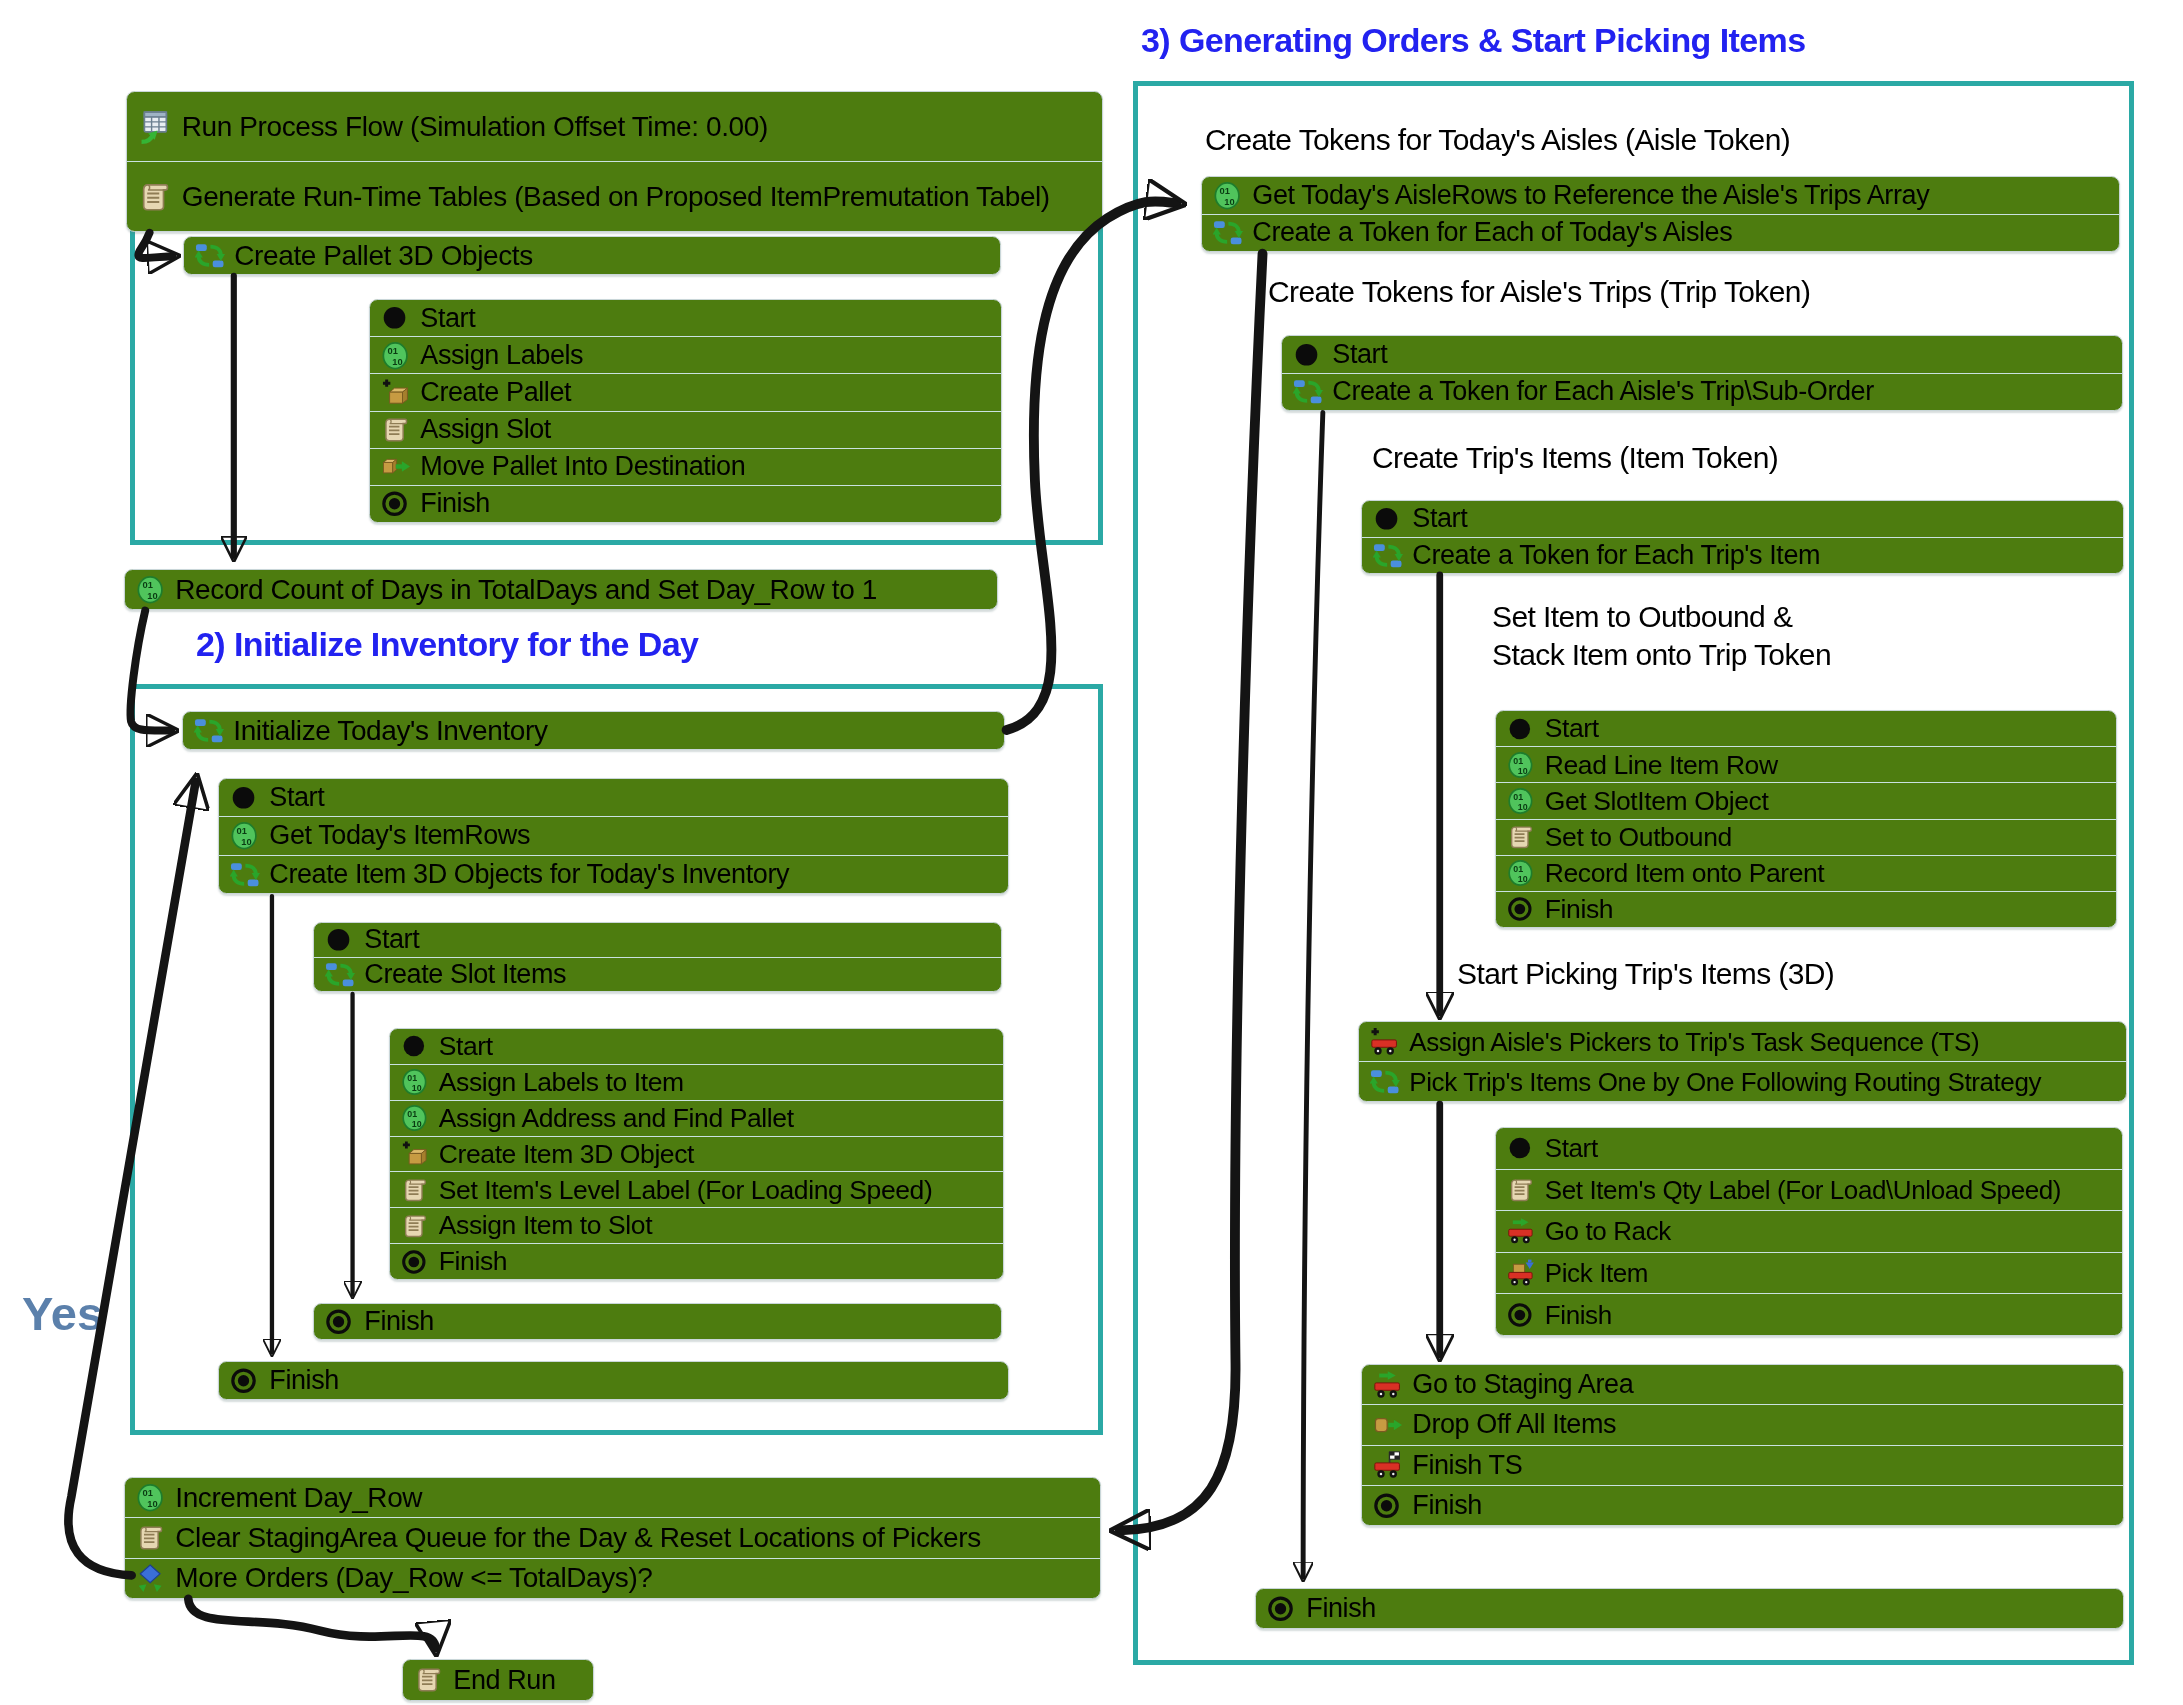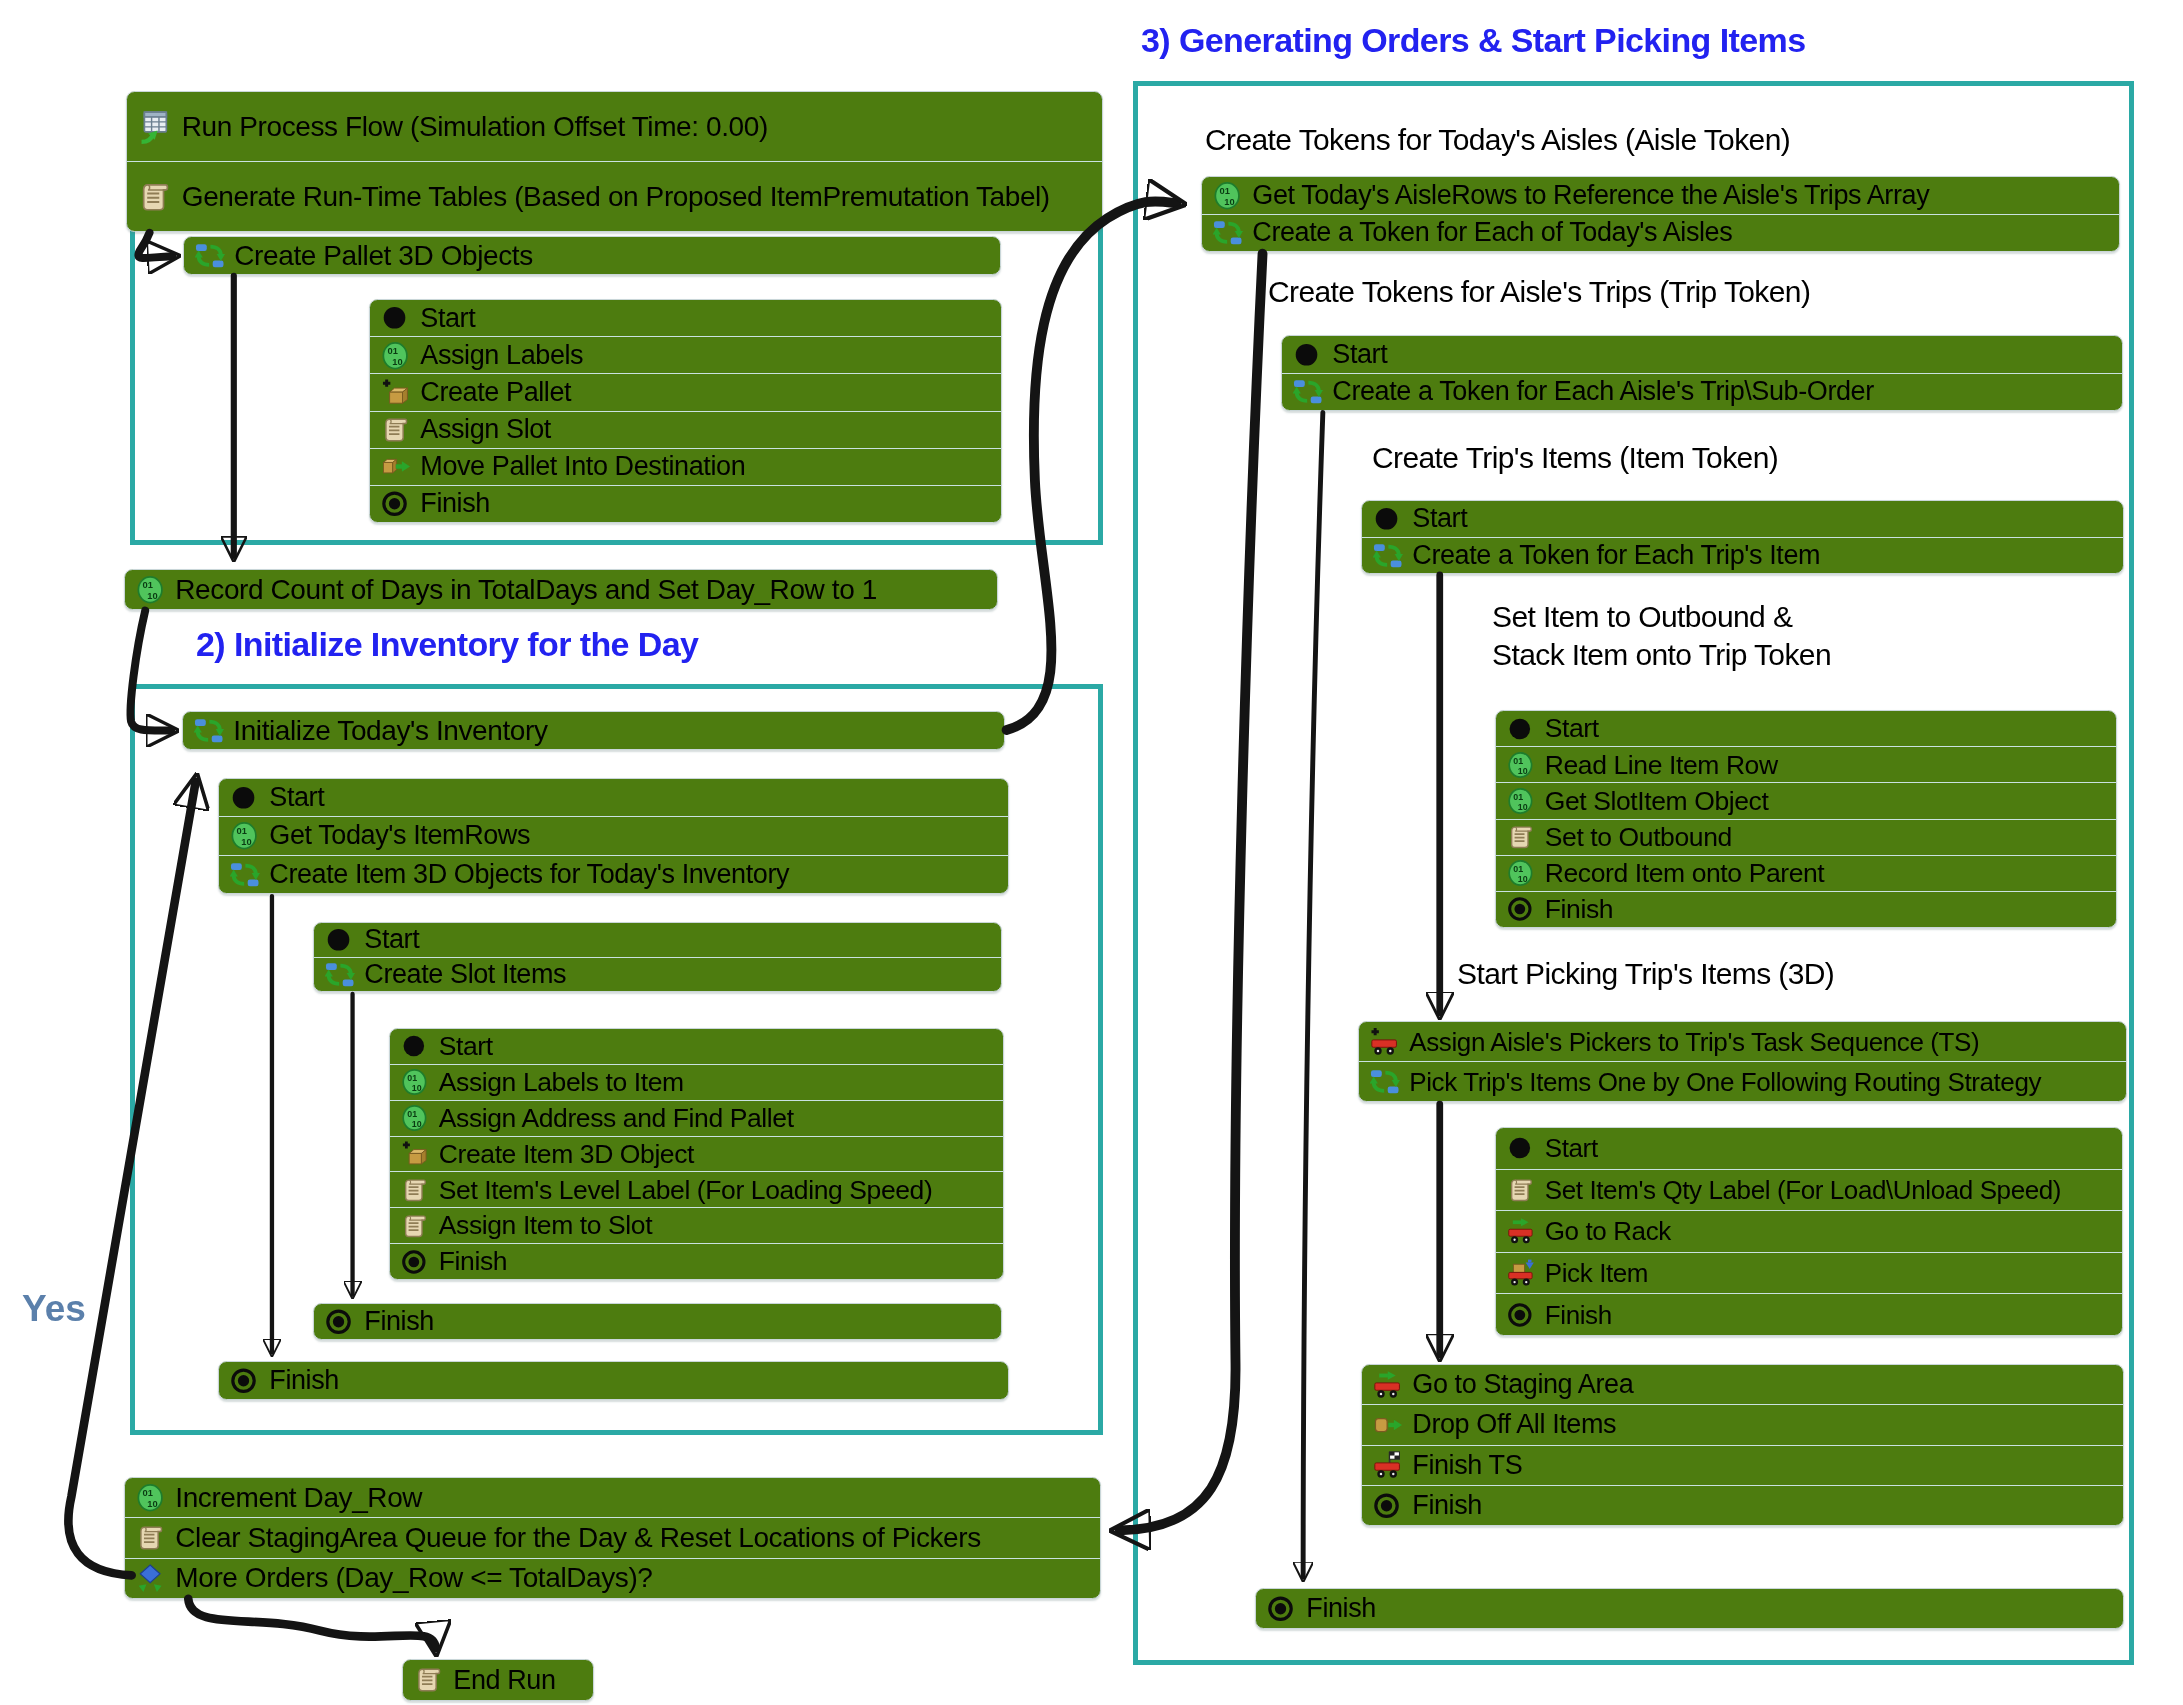--- a/index.html
+++ b/index.html
@@ -13,21 +13,21 @@
     background:#4d7c0f;border:1.2px solid #c9d6d8;border-radius:8.6px;
     box-shadow:0 1.2px 1.8px rgba(90,120,120,.25);
   }
   .row{flex:1;display:flex;align-items:center;gap:9.8px;padding:0 11px;min-width:0;}
   .row + .row{border-top:1.2px solid #c9e2e0;}
   .row .icon{flex:0 0 auto;width:var(--is,29.5px);height:var(--is,29.5px);display:flex;align-items:center;justify-content:center;}
   .row .icon svg{width:100%;height:100%;display:block;}
   .row .txt{font-size:var(--fs,27px);line-height:1;white-space:nowrap;letter-spacing:-0.4px;}
   .sec-h{position:absolute;font-weight:bold;color:#2222f0;font-size:34px;line-height:1.1;white-space:nowrap;letter-spacing:-0.6px;}
   .sub-h{position:absolute;color:#000;font-size:30px;line-height:1.28;white-space:nowrap;letter-spacing:-0.6px;}
-  .branch-label{position:absolute;color:#5b80ab;font-weight:bold;font-size:37px;line-height:1;white-space:nowrap;}
+  .branch-label{position:absolute;color:#5b80ab;font-weight:bold;font-size:47px;line-height:1;white-space:nowrap;}
   #arrows{position:absolute;left:0;top:0;pointer-events:none;}
   #arrows path{fill:none;stroke:#141414;stroke-linecap:round;}
 </style>
 </head>
 <body>
 
 <div id="canvas">
 
   <div class="frame" style="left:130px;top:214px;width:973px;height:331px;"></div>
   <div class="frame" style="left:130px;top:684px;width:973px;height:751px;"></div>

